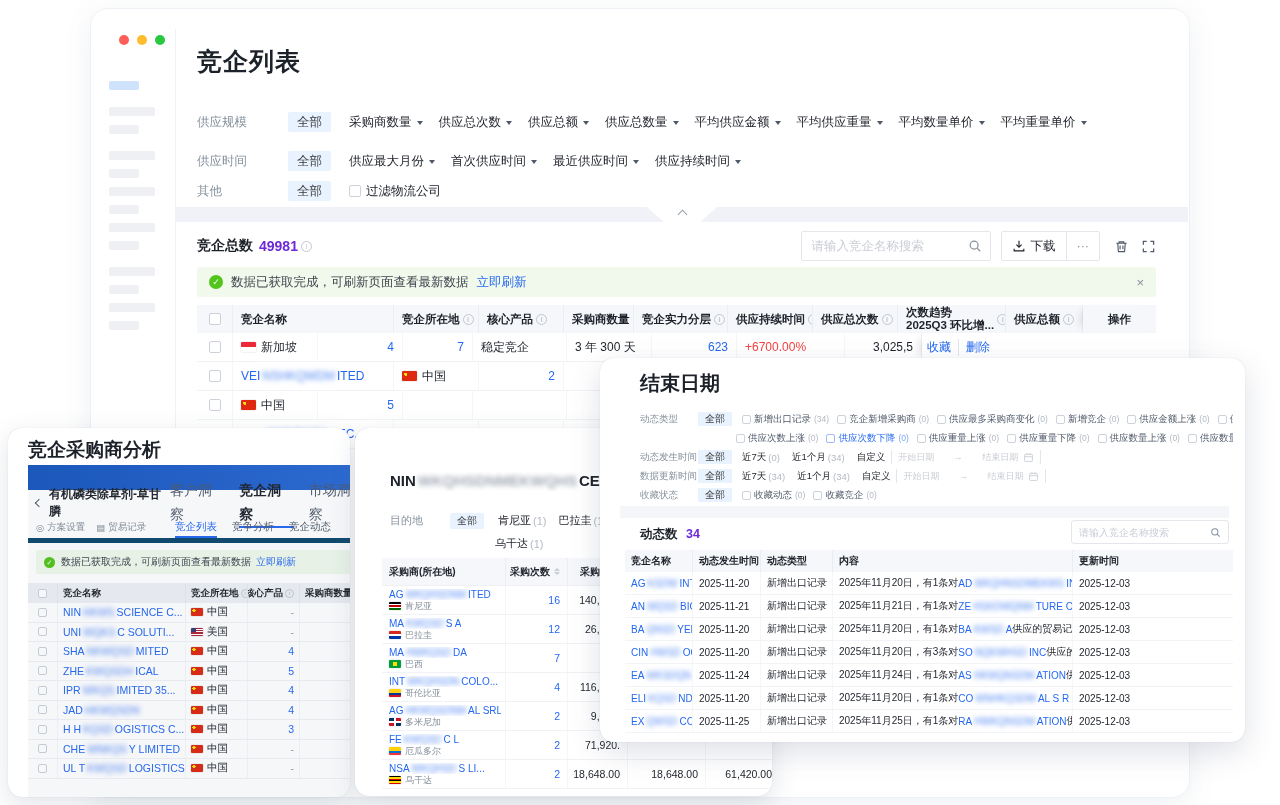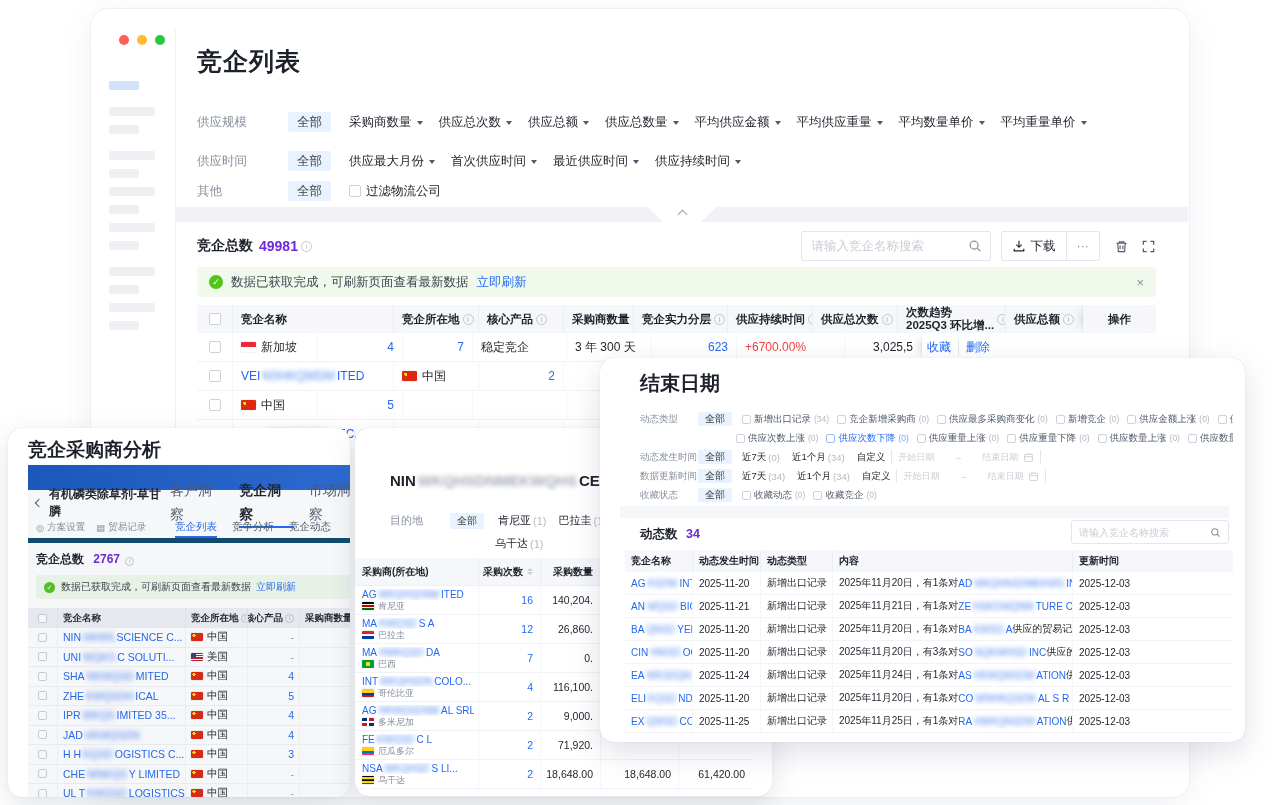--- a/index.html
+++ b/index.html
@@ -124,21 +124,21 @@
 .m-core[data-v="-"]{color:#9aa0ab}
 
 
 .pmid{position:absolute;left:355px;top:428px;width:417px;height:368px;background:#fff;border-radius:14px;box-shadow:0 8px 26px rgba(70,85,115,.16),0 0 1px rgba(70,85,115,.25);z-index:40;overflow:hidden}
 .pm-title{position:absolute;left:35px;top:44px;font-size:15px;font-weight:700;white-space:nowrap;overflow:hidden;right:0}
 .pm-dest{position:absolute;left:35px;top:85px;display:flex;align-items:center;font-size:11px;white-space:nowrap}
 .pm-dest .dlabel{width:60px;color:#86909c;flex:none}
 .pm-dest .chip{margin-right:14px}
 .dopt{display:flex;align-items:center;cursor:pointer}
 .pm-dest2{position:absolute;left:140px;top:108px;display:flex;font-size:11px}
-.pm-table{position:absolute;left:0;top:130px;width:397px;font-size:10.5px}
+.pm-table{position:absolute;left:27px;top:130px;width:397px;font-size:10.5px}
 .b-thead{display:flex;height:28px;background:#f5f7fa;border-bottom:1px solid #eef0f4}
 .b-th{display:flex;align-items:center;padding:0 7px;font-weight:700;font-size:10px;border-right:1px solid #eaedf2;white-space:nowrap;overflow:hidden}
 .b-tr{display:flex;height:29px;border-bottom:1px solid #f1f2f6}
 .b-td{display:flex;align-items:center;padding:0 7px;border-right:1px solid #f4f5f8;white-space:nowrap;overflow:hidden}
 .bc1{width:124px;flex-direction:column;align-items:flex-start;justify-content:center}
 .bc2{width:62px;justify-content:flex-end}.bc3{width:60px;justify-content:flex-end}
 .bc4{width:78px;justify-content:flex-end}.bc5{width:73px;justify-content:flex-end;border-right:0}
 .bname{font-size:10px;line-height:11px;max-width:112px;overflow:hidden;white-space:nowrap}
 .bcountry{font-size:9px;color:#86909c;line-height:10px;display:flex;align-items:center;margin-top:1px}
 .amt{color:#1d2129}
@@ -496,25 +496,20 @@
                 <span>贸易记录</span>
               </span>
           </div>
           <div class="m-subtabs">
               <span class="m-stab" data-on="true"><span>竞企列表</span></span>
               <span class="m-stab" data-on="false"><span>竞争分析</span></span>
               <span class="m-stab" data-on="false"><span>竞企动态</span></span>
             </div>
         </div>
       </div>
-      <div class="m-total">
-        <span>竞企总数</span>
-        <span class="ttl-count">2767</span>
-        <span class="inf s"></span>
-      </div>
       <div class="m-alert">
         <span class="okic s"></span>
         <span class="msg">数据已获取完成，可刷新页面查看最新数据</span>
         <a class="lnk">立即刷新</a>
       </div>
       <div class="m-table">
         <div class="m-thead">
           <div class="m-th lc1">
               <span class="cb s"></span>
             </div>

